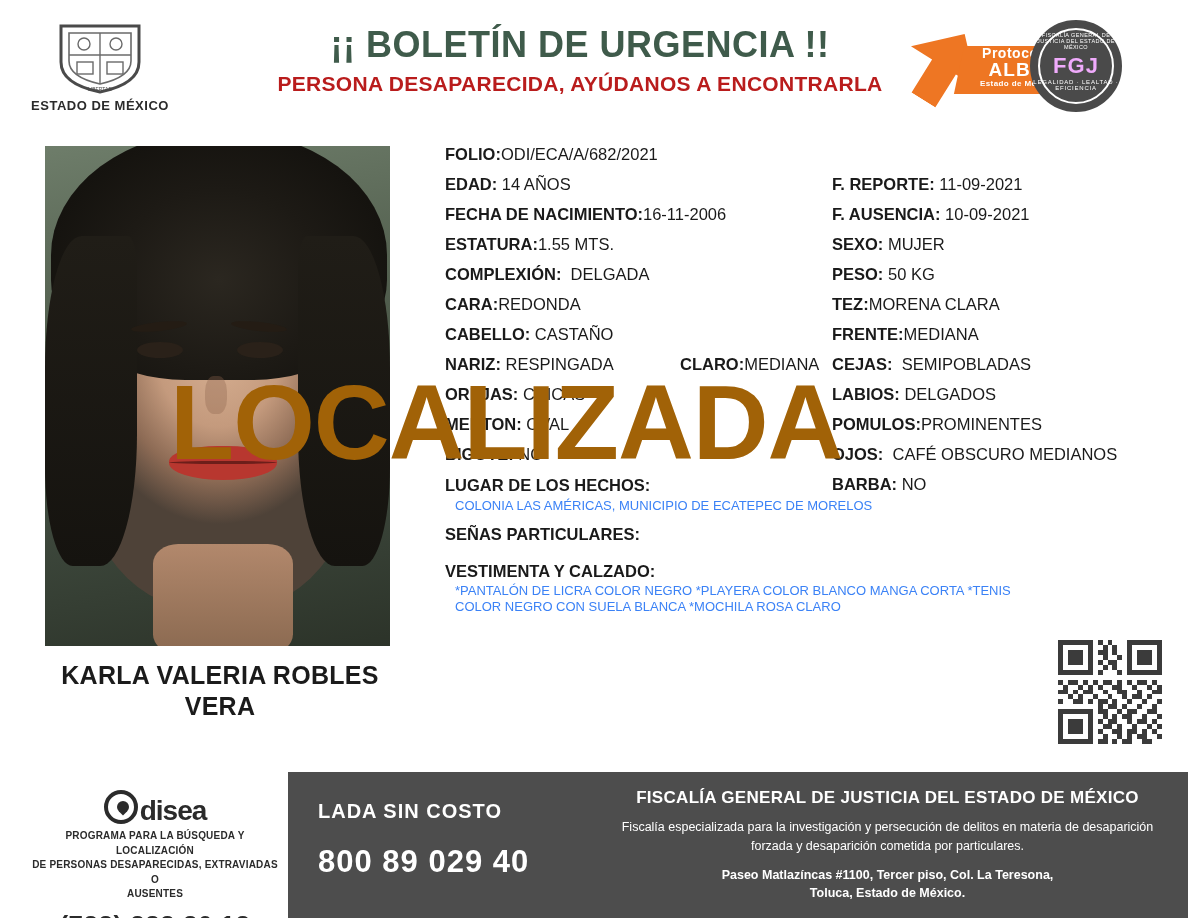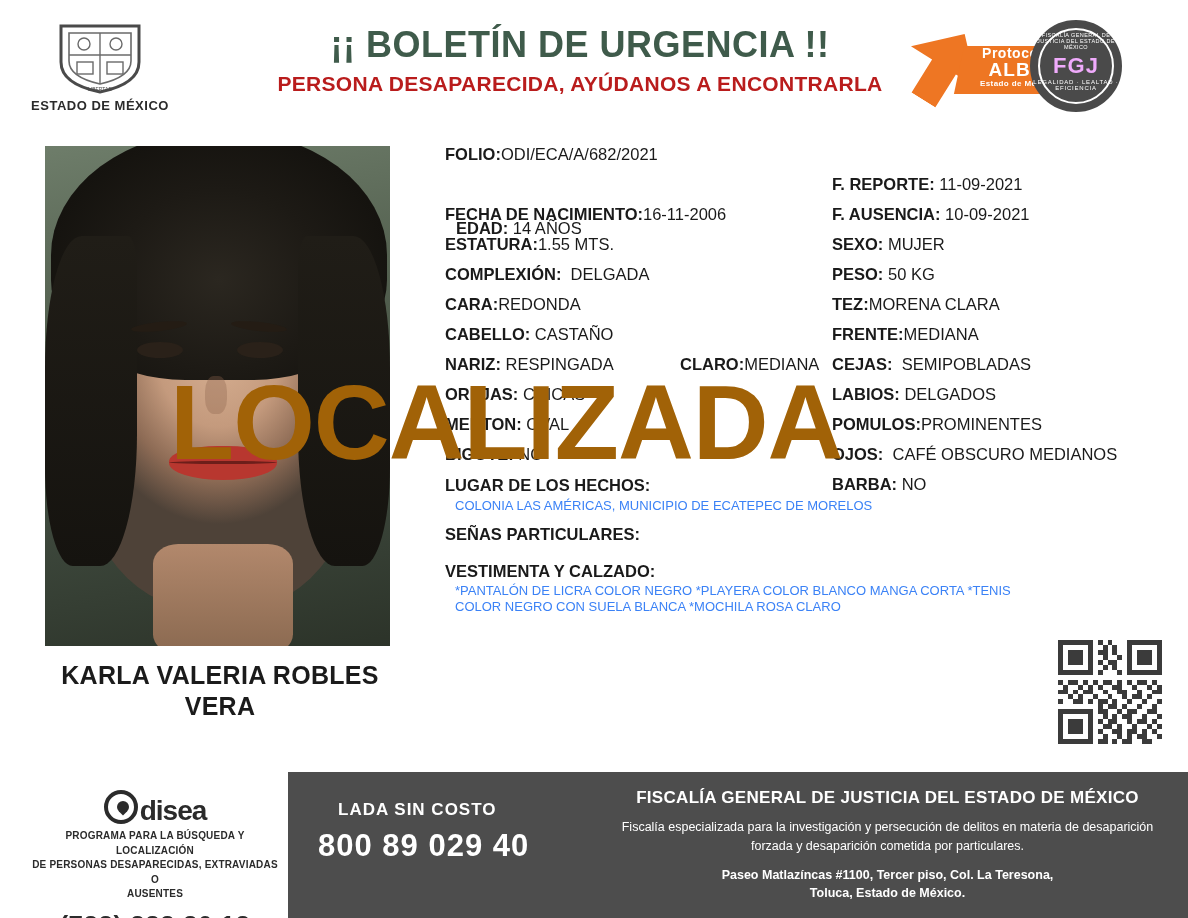--- a/index.html
+++ b/index.html
@@ -175,24 +175,24 @@
 
   
   .footer-bar {
     position:absolute; left:288px; top:772px; width:900px; height:146px;
     background:#4d4d4d;
   }
   .lada-block {
     position:absolute; left:318px; top:800px; width:260px; color:#fff;
   }
   .lada-title {
-    font-size:17px; font-weight:bold; letter-spacing:1px;margin-left:20px;
+    font-size:20px; font-weight:bold; letter-spacing:1px;
   }
   .lada-num {
-    font-size:31px; font-weight:bold; margin-top:8px; letter-spacing:1px;
+    font-size:31px; font-weight:bold; margin-top:21px; letter-spacing:1px;
   }
   .fgj-block {
     position:absolute; left:600px; top:788px; width:575px; color:#fff;
     text-align:center;
   }
   .fgj-title { font-size:17px; font-weight:bold; letter-spacing:.3px; }
   .fgj-desc { font-size:12.5px; margin-top:10px; line-height:1.5; }
   .fgj-addr { font-size:12.5px; font-weight:bold; margin-top:10px; line-height:1.5; }
 
   .disea {
@@ -281,21 +281,21 @@
   <div class="neck"></div>
 </div>
 
 <div class="person-name">KARLA VALERIA ROBLES VERA</div>
 
 <div class="data">
 
   <div class="fld" style="left:445px; top:145px;">
     <b>FOLIO:</b><span class="v">ODI/ECA/A/682/2021</span>
   </div>
-  <div class="fld" style="left:456px; top:175px;margin-top:44px;">
+  <div class="fld" style="left:445px; top:175px;">
     <b>EDAD:</b>&nbsp;<span class="v">14 AÑOS</span>
   </div>
   <div class="fld" style="left:445px; top:205px;">
     <b>FECHA DE NACIMIENTO:</b><span class="v">16-11-2006</span>
   </div>
   <div class="fld" style="left:445px; top:235px;">
     <b>ESTATURA:</b><span class="v">1.55 MTS.</span>
   </div>
   <div class="fld" style="left:445px; top:265px;">
     <b>COMPLEXIÓN:</b>&nbsp;&nbsp;<span class="v">DELGADA</span>

